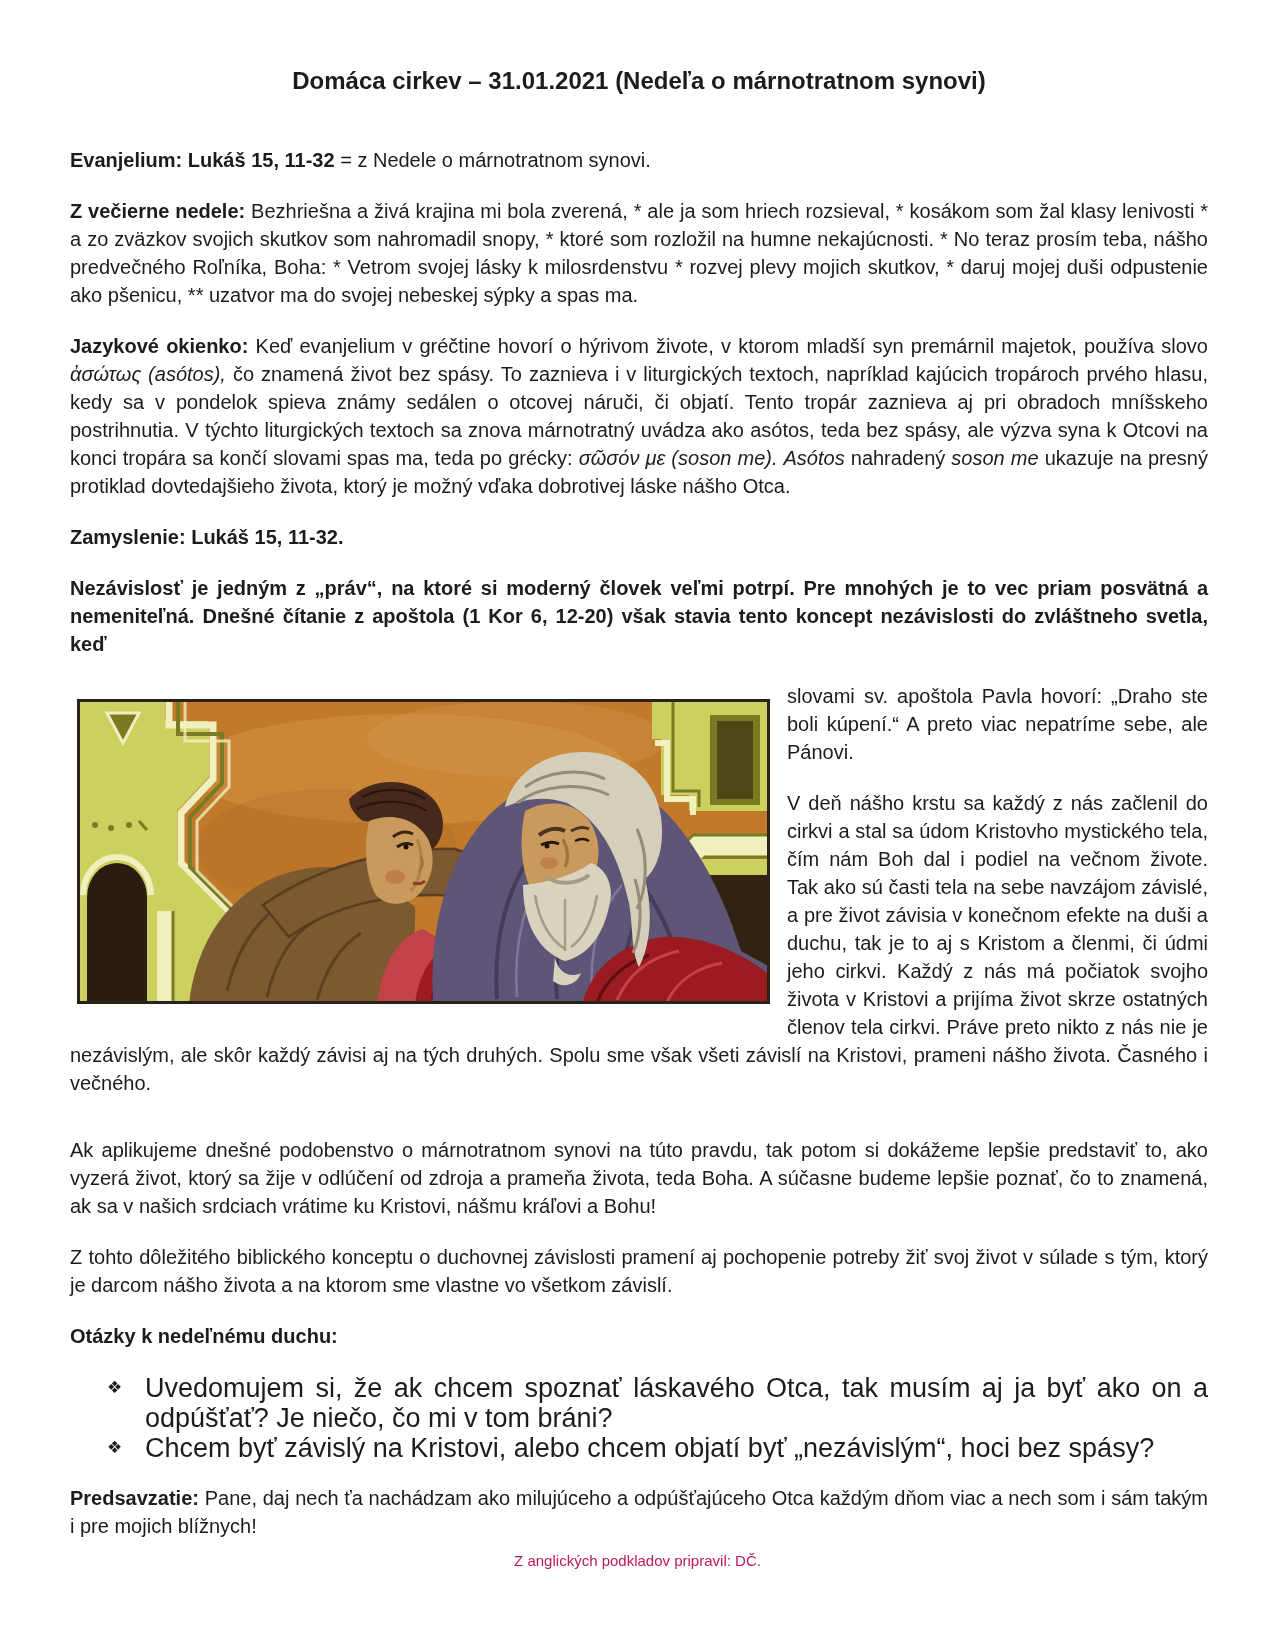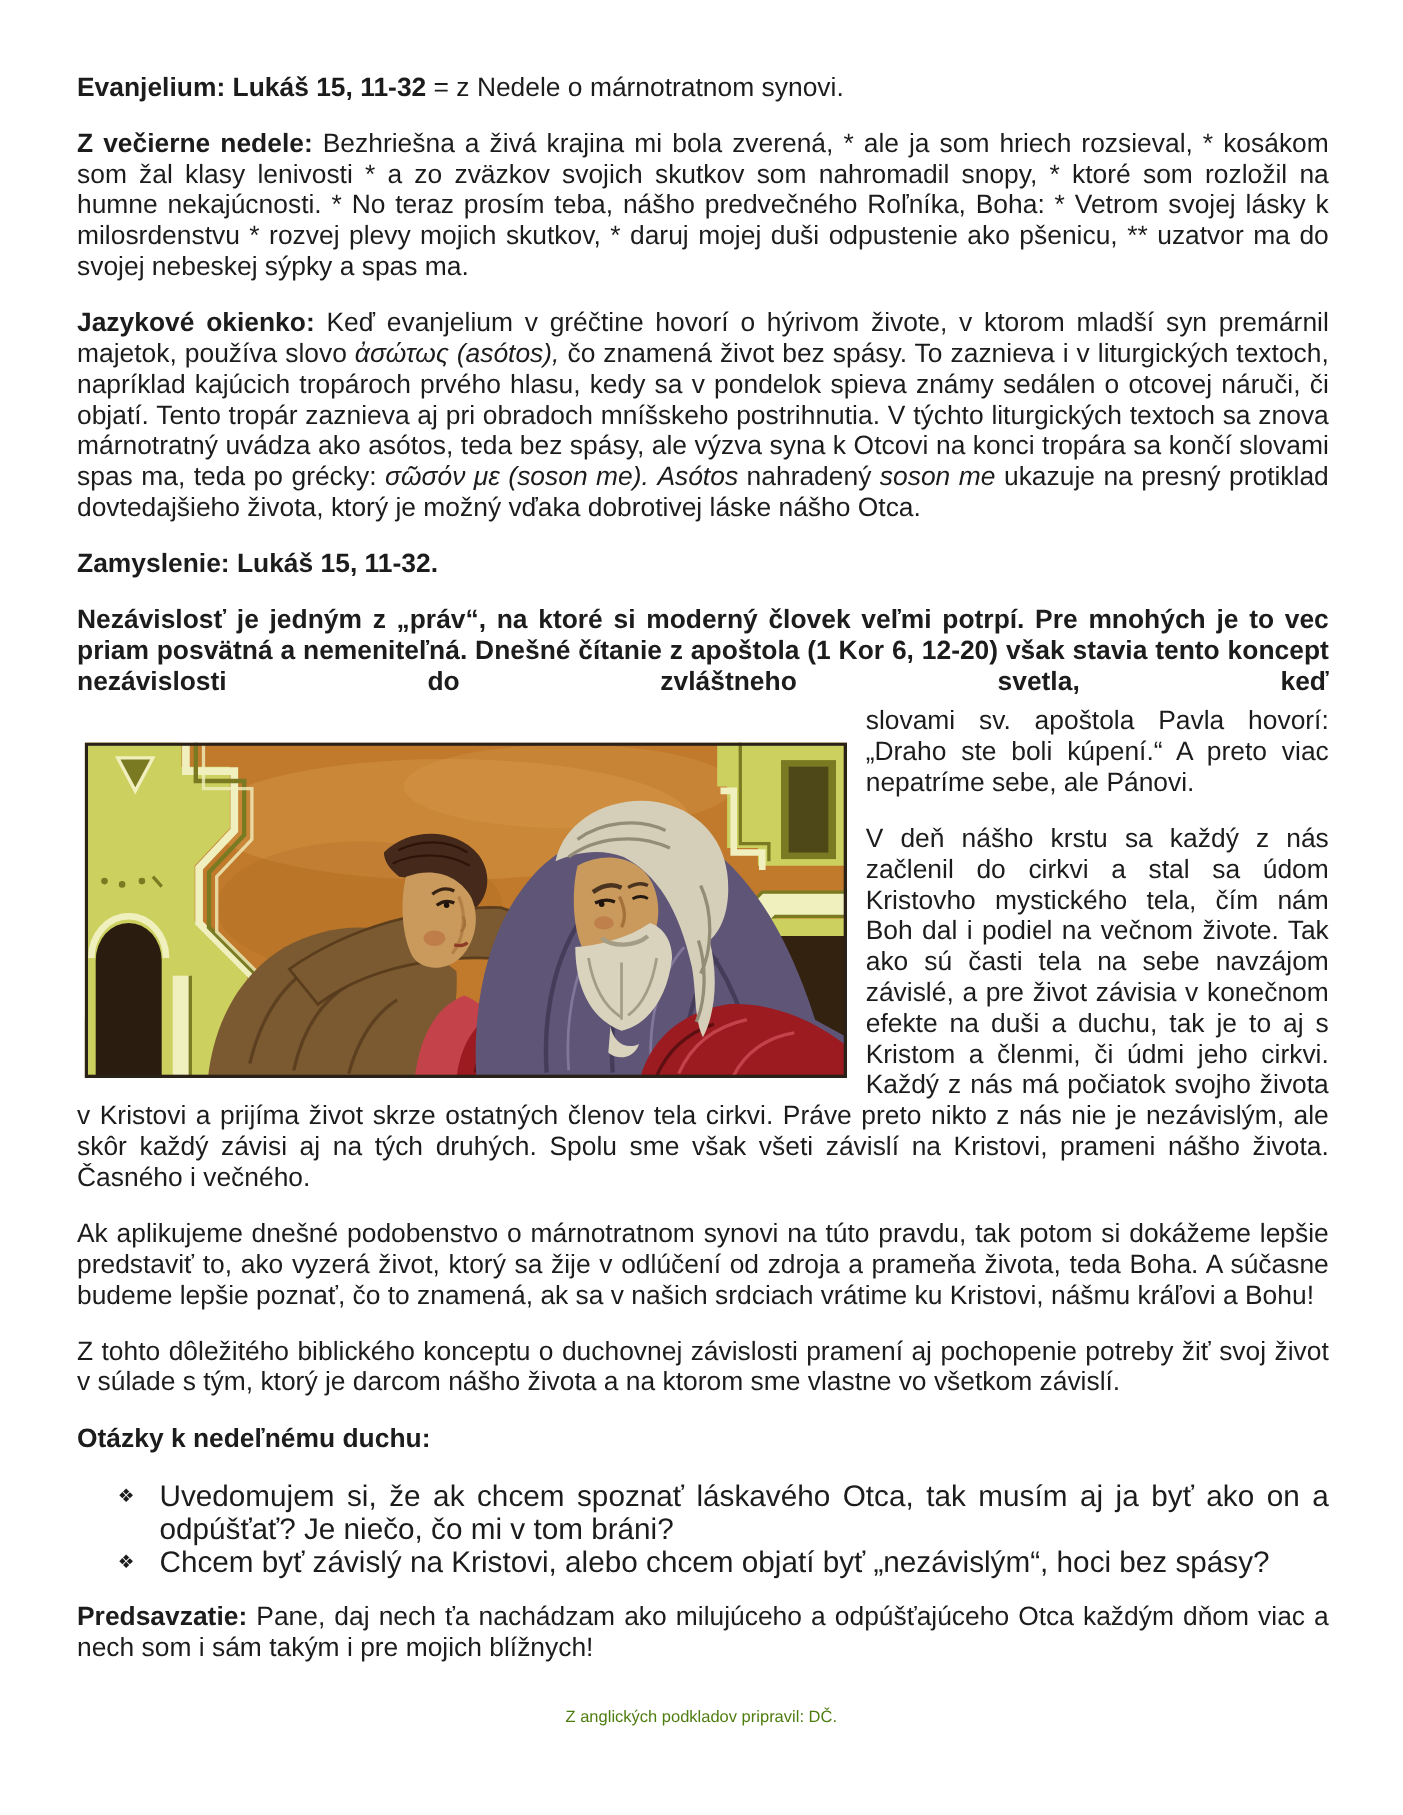--- a/index.html
+++ b/index.html
@@ -18,24 +18,25 @@
     padding:66px 67px 0 70px;
   }
   .doc-title {
     text-align:center;
     font-weight:bold;
     font-size:24px;
     line-height:30px;
     margin-bottom:50px;
   }
   p.para {
-    font-size:24px;
+    font-size:20px;
     line-height:28px;
     text-align:justify;
     margin-bottom:23px;
+    margin-top:16px;
   }
   p.para span.b { font-weight:bold; }
   p.para span.i { font-style:italic; }
   p.tight { margin-bottom:8px; }
   p.force-justify { text-align:justify; text-align-last:justify;font-weight:bold; }
   .wrap-section { overflow:hidden; }
   .icon-figure {
     float:left;
     width:693px; height:305px;
     margin:33px 17px 10px 7px;
@@ -57,28 +58,29 @@
     margin:0;
   }
   .bullets-block { margin-bottom:21px; }
   .footer-note {
     position:absolute;
     left:0; right:0;
     top:1551px;
     text-align:center;
     font-size:15px;
     line-height:20px;
-    color:#4d7c0f;
+    color:#be185d;
   }
 </style>
 </head>
 <body>
 
 <div class="page">
 
+  <h1 class="doc-title">Domáca cirkev – 31.01.2021 (Nedeľa o márnotratnom synovi)</h1>
 
   <p class="para"><span class="b">Evanjelium: Lukáš 15, 11-32 </span><span>= z Nedele o márnotratnom synovi.</span></p>
 
   <p class="para"><span class="b">Z večierne nedele: </span><span>Bezhriešna a živá krajina mi bola zverená, * ale ja som hriech rozsieval, * kosákom som žal klasy lenivosti * a zo zväzkov svojich skutkov som nahromadil snopy, * ktoré som rozložil na humne nekajúcnosti. * No teraz prosím teba, nášho predvečného Roľníka, Boha: * Vetrom svojej lásky k milosrdenstvu * rozvej plevy mojich skutkov, * daruj mojej duši odpustenie ako pšenicu, ** uzatvor ma do svojej nebeskej sýpky a spas ma.</span></p>
 
   <p class="para"><span class="b">Jazykové okienko: </span><span>Keď evanjelium v gréčtine hovorí o hýrivom živote, v ktorom mladší syn premárnil majetok, používa slovo </span><span class="i">ἀσώτως (asótos), </span><span>čo znamená život bez spásy. To zaznieva i v liturgických textoch, napríklad kajúcich tropároch prvého hlasu, kedy sa v pondelok spieva známy sedálen o otcovej náruči, či objatí. Tento tropár zaznieva aj pri obradoch mníšskeho postrihnutia. V týchto liturgických textoch sa znova márnotratný uvádza ako asótos, teda bez spásy, ale výzva syna k Otcovi na konci tropára sa končí slovami spas ma, teda po grécky: </span><span class="i">σῶσόν με (soson me). Asótos</span><span> nahradený </span><span class="i">soson me</span><span> ukazuje na presný protiklad dovtedajšieho života, ktorý je možný vďaka dobrotivej láske nášho Otca.</span></p>
 
   <p class="para"><span class="b">Zamyslenie:  Lukáš 15, 11-32.</span></p>
 
   <p class="para force-justify tight"><span>Nezávislosť je jedným z „práv“, na ktoré si moderný človek veľmi potrpí. Pre mnohých je to vec priam posvätná a nemeniteľná. Dnešné čítanie z apoštola (1 Kor 6, 12-20) však stavia tento koncept nezávislosti do zvláštneho svetla, keď</span></p>

